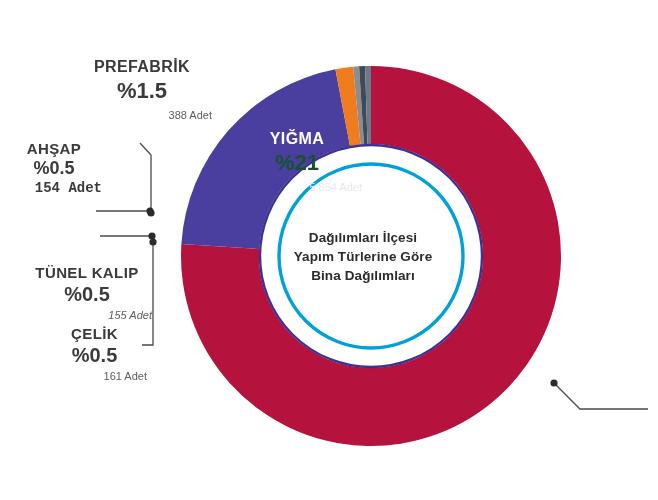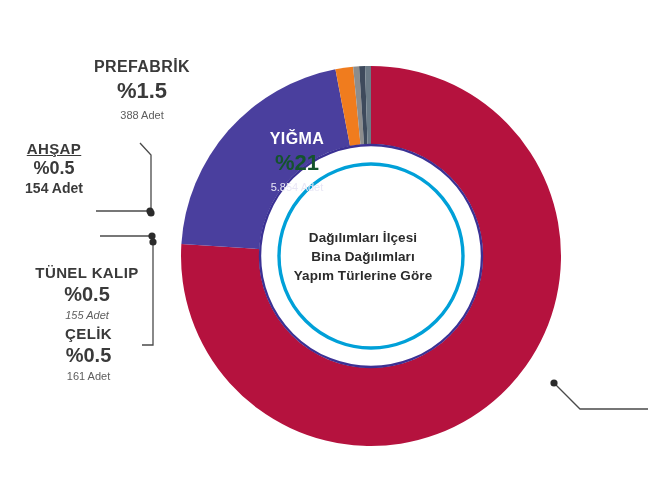--- a/index.html
+++ b/index.html
@@ -49,58 +49,59 @@
   }
   .label .name {
     font-weight: bold;
     letter-spacing: 0.4px;
   }
   .label .pct {
     font-weight: bold;
   }
   .label .adet {
     color: #5d5d5d;
+    text-align: right;
   }
 
   
   #lbl-prefabrik {
     left: 72px;
     top: 58px;
     text-align: center;
     width: 140px;
   }
   #lbl-prefabrik .name { font-size: 16px; }
   #lbl-prefabrik .pct  { font-size: 22px; margin-top: 2px; }
   #lbl-prefabrik .adet { font-size: 11px; margin-top: 5px; }
 
   
   #lbl-ahsap {
     left: 6px;
     top: 140px;
     text-align: center;
     width: 96px;
   }
-  #lbl-ahsap .name { font-size: 15px; text-decoration: underline; }
+  #lbl-ahsap .name { font-size: 15px; }
   #lbl-ahsap .pct  { font-size: 18px; margin-top: 1px; }
-  #lbl-ahsap .adet { font-size: 14px; font-weight: bold; margin-top: 1px; color:#3a3a3a; }
+  #lbl-ahsap .adet { font-size: 14px; font-weight: bold; margin-top: 1px; color:#3a3a3a;font-family:Liberation Mono, monospace; }
 
   
   #lbl-tunel {
     left: 22px;
     top: 264px;
     text-align: center;
     width: 130px;
   }
   #lbl-tunel .name { font-size: 15px; }
   #lbl-tunel .pct  { font-size: 20px; margin-top: 2px; }
   #lbl-tunel .adet { font-size: 11px; margin-top: 3px; font-style: italic; }
 
   
   #lbl-celik {
-    left: 36px;
+    left: 42px;
     top: 325px;
     text-align: center;
     width: 105px;
   }
   #lbl-celik .name { font-size: 15px; }
   #lbl-celik .pct  { font-size: 20px; margin-top: 2px; }
   #lbl-celik .adet { font-size: 11px; margin-top: 3px; }
 
   
   #lbl-yigma {
@@ -165,22 +166,22 @@
 
     <g>
       <path d="M 554 383 L 580 409 L 648 409" fill="none" stroke="#4a4a4a" stroke-width="1.3"></path>
       <circle cx="554" cy="383" r="3.6" fill="#2b2b2b"></circle>
     </g>
 
   </svg>
 
   <div class="center-text">
     <div>Dağılımları İlçesi</div>
+    <div>Yapım Türlerine Göre</div>
     <div>Bina Dağılımları</div>
-    <div>Yapım Türlerine Göre</div>
   </div>
 
   <div class="label" id="lbl-prefabrik">
     <div class="name">PREFABRİK</div>
     <div class="pct">%1.5</div>
     <div class="adet">388 Adet</div>
   </div>
 
   <div class="label" id="lbl-ahsap">
     <div class="name">AHŞAP</div>

